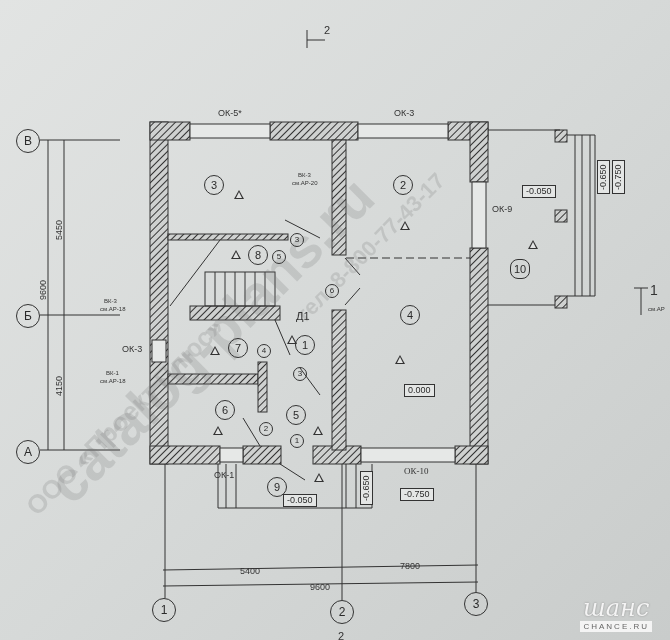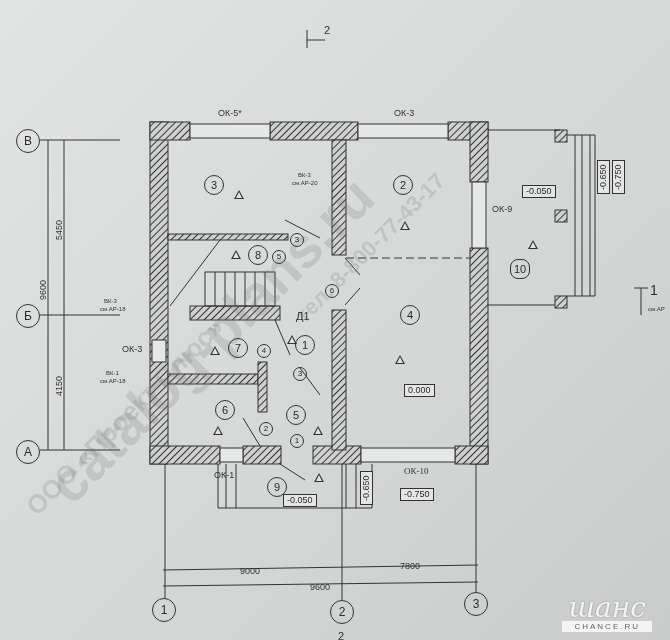--- a/index.html
+++ b/index.html
@@ -10,22 +10,22 @@
   .lbl.sm{font-size:6px;}
   .lbl.md{font-size:11px;}
   .lbl.lg{font-size:14px;}
   .vert{transform:rotate(-90deg);transform-origin:left top;}
   .room{position:absolute;width:18px;height:18px;border:1px solid #333;border-radius:50%;font-size:11px;text-align:center;line-height:18px;background:transparent;}
   .room.small{width:12px;height:12px;line-height:12px;font-size:8px;}
   .axis{position:absolute;width:22px;height:22px;border:1px solid #333;border-radius:50%;font-size:12px;text-align:center;line-height:22px;}
   .lvl{position:absolute;border:1px solid #333;padding:0 3px;font-size:9px;line-height:11px;background:#e4e6e5;}
   .wm{position:absolute;color:rgba(120,120,120,0.22);font-weight:bold;white-space:nowrap;transform:rotate(-45deg);transform-origin:left top;}
   .logo{position:absolute;right:18px;bottom:8px;text-align:center;color:#fff;}
-  .logo .script{font-family:"DejaVu Serif",serif;font-style:italic;font-size:28px;line-height:26px;color:#f4f4f4;text-shadow:0 0 2px #888;}
-  .logo .sub{font-size:8px;letter-spacing:2px;background:#f4f4f4;color:#666;padding:1px 12px;}
+  .logo .script{font-family:"DejaVu Serif",serif;font-style:italic;font-size:24px;line-height:26px;color:#f4f4f4;text-shadow:0 0 2px #888;}
+  .logo .sub{font-size:8px;letter-spacing:2px;background:#f4f4f4;color:#666;padding:1px 3px;}
   .tri{position:absolute;width:0;height:0;border-left:5px solid transparent;border-right:5px solid transparent;border-bottom:9px solid #333;}
   .tri::after{content:"";position:absolute;left:-3px;top:2px;border-left:3px solid transparent;border-right:3px solid transparent;border-bottom:6px solid #e2e4e3;}
 </style>
 </head>
 <body>
 
 <div class="sheet">
 
   <svg width="670" height="640">
     <defs>
@@ -143,21 +143,21 @@
   <div class="axis" style="left:16px;top:129px;">В</div>
   <div class="axis" style="left:16px;top:304px;">Б</div>
   <div class="axis" style="left:16px;top:440px;">А</div>
   <div class="axis" style="left:152px;top:598px;">1</div>
   <div class="axis" style="left:330px;top:600px;">2</div>
   <div class="axis" style="left:464px;top:592px;">3</div>
 
   <div class="lbl vert" style="left:54px;top:240px;">5450</div>
   <div class="lbl vert" style="left:38px;top:300px;">9600</div>
   <div class="lbl vert" style="left:54px;top:396px;">4150</div>
-  <div class="lbl" style="left:240px;top:566px;">9000</div>
+  <div class="lbl" style="left:240px;top:566px;">5400</div>
   <div class="lbl" style="left:400px;top:561px;">7800</div>
   <div class="lbl" style="left:310px;top:582px;">9600</div>
 
   <div class="lbl" style="left:218px;top:108px;">ОК-5*</div>
   <div class="lbl" style="left:394px;top:108px;">ОК-3</div>
   <div class="lbl" style="left:492px;top:204px;">ОК-9</div>
   <div class="lbl" style="left:122px;top:344px;">ОК-3</div>
   <div class="lbl" style="left:214px;top:470px;">ОК-1</div>
   <div class="lbl" style="left:404px;top:466px;font-family:Liberation Serif, serif;">ОК-10</div>
 

